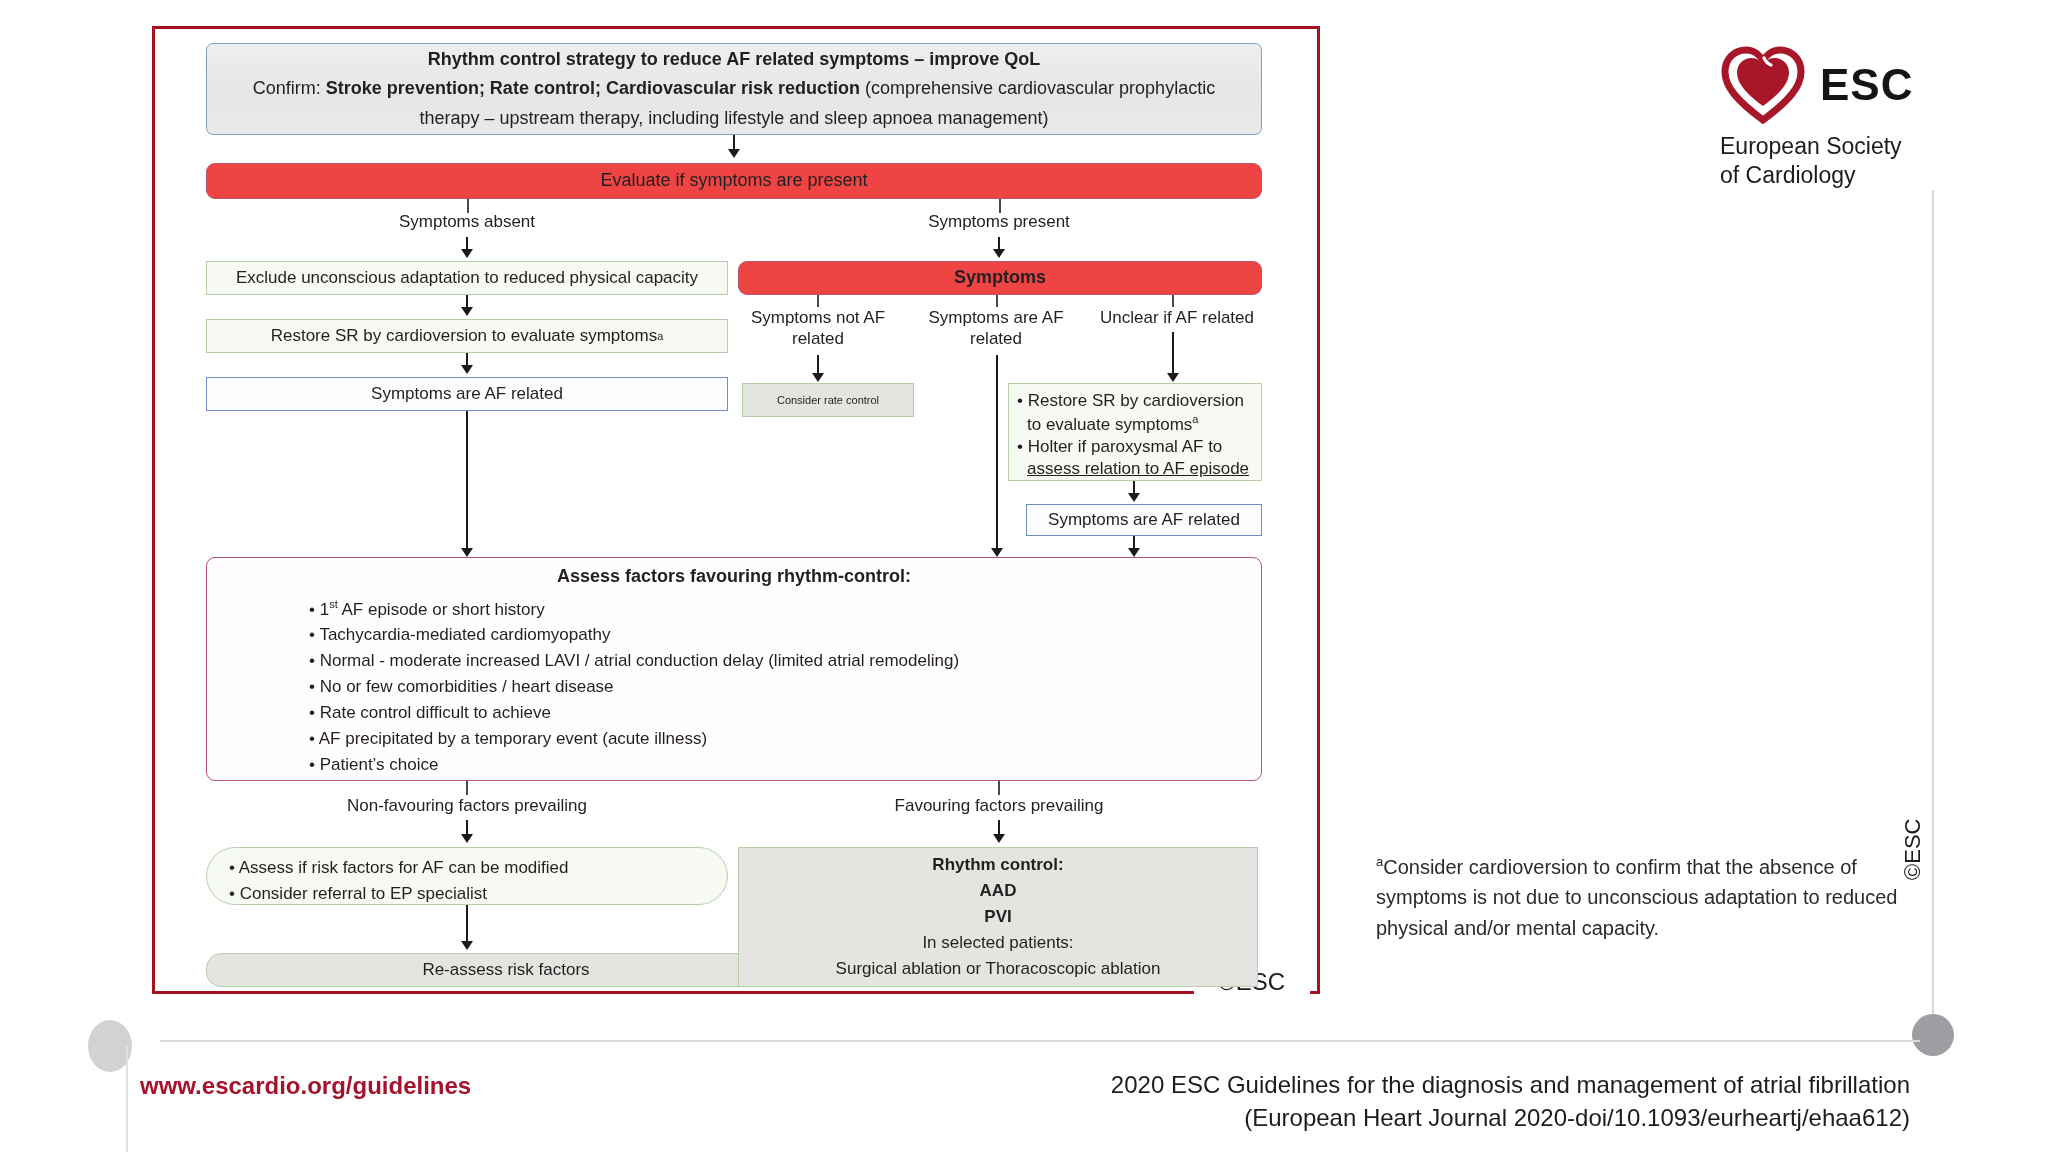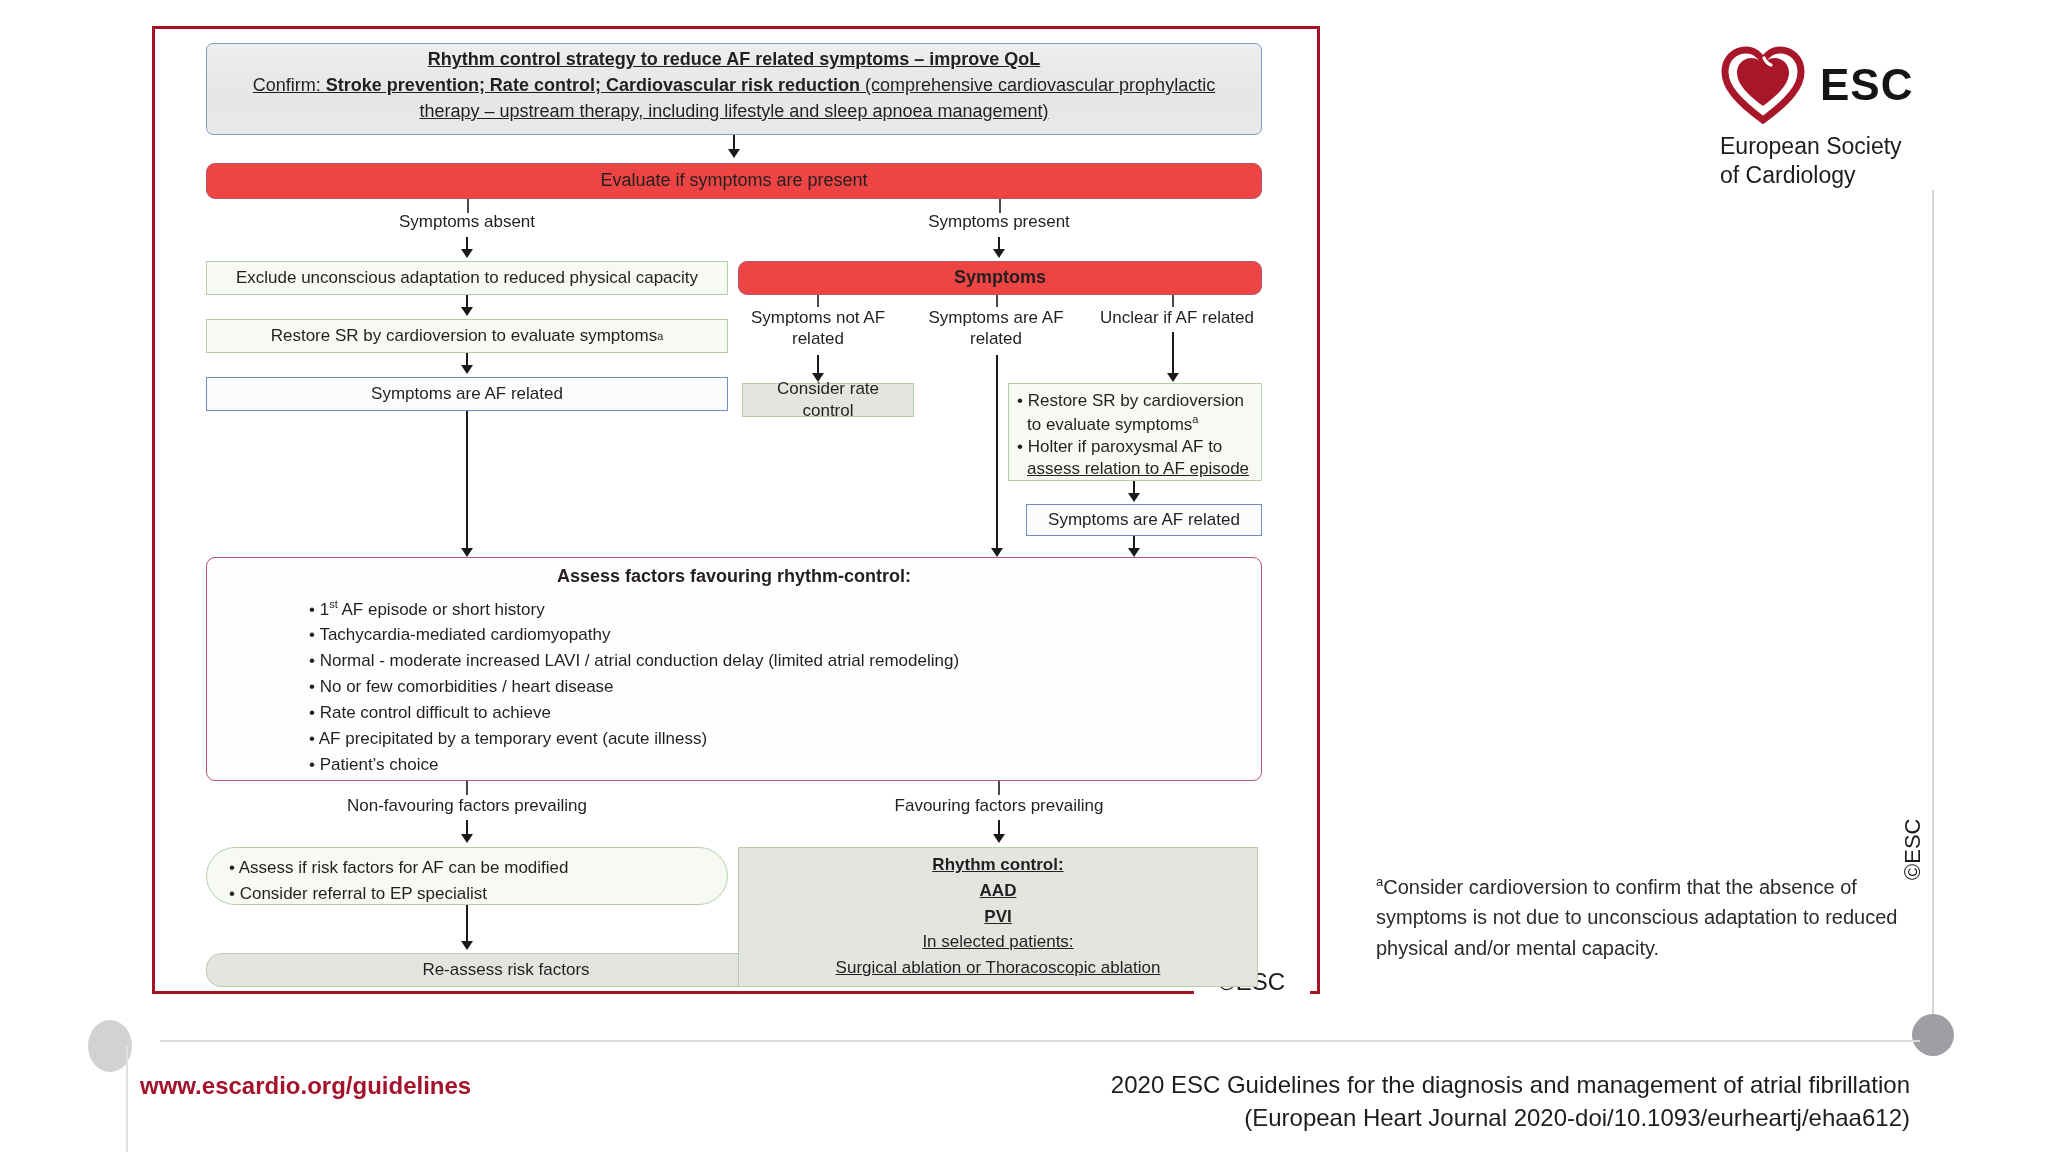--- a/index.html
+++ b/index.html
@@ -26,21 +26,21 @@
   }
 
   
   .node{
     box-sizing:border-box;
     display:flex;align-items:center;justify-content:center;
     text-align:center;
     line-height:1.28;
     padding:4px 8px;
   }
-  .node.stack{flex-direction:column;align-items:center;justify-content:flex-start;text-decoration:underline;}
+  .node.stack{flex-direction:column;align-items:center;justify-content:space-between;}
 
   .b-grey-blue{
     border:1px solid #7e9ec4;border-radius:7px;
     background:linear-gradient(180deg,#eceef0 0%,#e6e6e6 55%,#e9e9ea 100%);
   }
   .b-red-round{
     border:1px solid #b7566c;border-radius:9px;
     background:#ef4444;
   }
   .b-red-round-lg{
@@ -90,21 +90,21 @@
   .logo-sub{font-size:23px;color:#1c1c1c;line-height:1.24;margin-top:8px;margin-left:0;}
 
   #right-rule{left:1932px;top:190px;width:2px;height:830px;background:#d6d6d6;}
   #right-dot{left:1912px;top:1014px;width:42px;height:42px;border-radius:50%;background:#9d9fa2;}
   #esc-vert{
     left:1900px;top:880px;
     transform:rotate(-90deg);transform-origin:left top;
     font-size:22px;color:#1b1b1b;white-space:nowrap;
   }
   #footnote{
-    left:1376px;top:872px;width:540px;
+    left:1376px;top:852px;width:540px;
     font-size:20px;line-height:1.52;color:#2b2b2b;
   }
   #footnote sup{font-size:13px;}
 
   
   #footer-rule{left:160px;top:1040px;width:1760px;height:2px;background:#dadada;}
   #footer-dot{left:88px;top:1020px;width:44px;height:52px;border-radius:50%;background:#d2d2d2;}
   #footer-vline{left:126px;top:1046px;width:2px;height:106px;background:#e0e0e0;}
   #footer-link{left:140px;top:1072px;font-size:24px;font-weight:bold;color:#a4122c;}
   #footer-title{left:1010px;top:1068px;width:900px;text-align:right;font-size:24px;line-height:1.38;color:#1d1d1d;}
@@ -181,21 +181,21 @@
 
 <div class="vline" style="left:817px;top:355px;height:20px;"></div>
 <div class="arrow-d" style="left:812px;top:373px;"></div>
 
 <div class="vline" style="left:996px;top:355px;height:195px;"></div>
 <div class="arrow-d" style="left:991px;top:548px;"></div>
 
 <div class="vline" style="left:1172px;top:332px;height:42px;"></div>
 <div class="arrow-d" style="left:1167px;top:373px;"></div>
 
-<div class="abs node b-grey-green" id="rate-control-box" style="left:742px;top:383px;width:172px;height:34px;font-size:17px;">Consider rate control</div>
+<div class="abs node b-grey-green" id="rate-control-box" style="left:742px;top:383px;width:172px;height:34px;font-size:11px;">Consider rate control</div>
 
 <div class="abs b-green" id="unclear-box" style="left:1008px;top:383px;width:254px;height:98px;font-size:17px;padding:6px 8px;box-sizing:border-box;line-height:1.30;">
   <div>
     <span>• </span><span>Restore SR by cardioversion</span><br>
     <span style="padding-left:10px;">to evaluate symptoms</span><sup style="font-size:11px;">a</sup>
   </div>
   <div>
     <span>• </span><span>Holter if paroxysmal AF to</span><br>
     <span style="padding-left:10px;text-decoration:underline;">assess relation to AF episode</span>
   </div>

